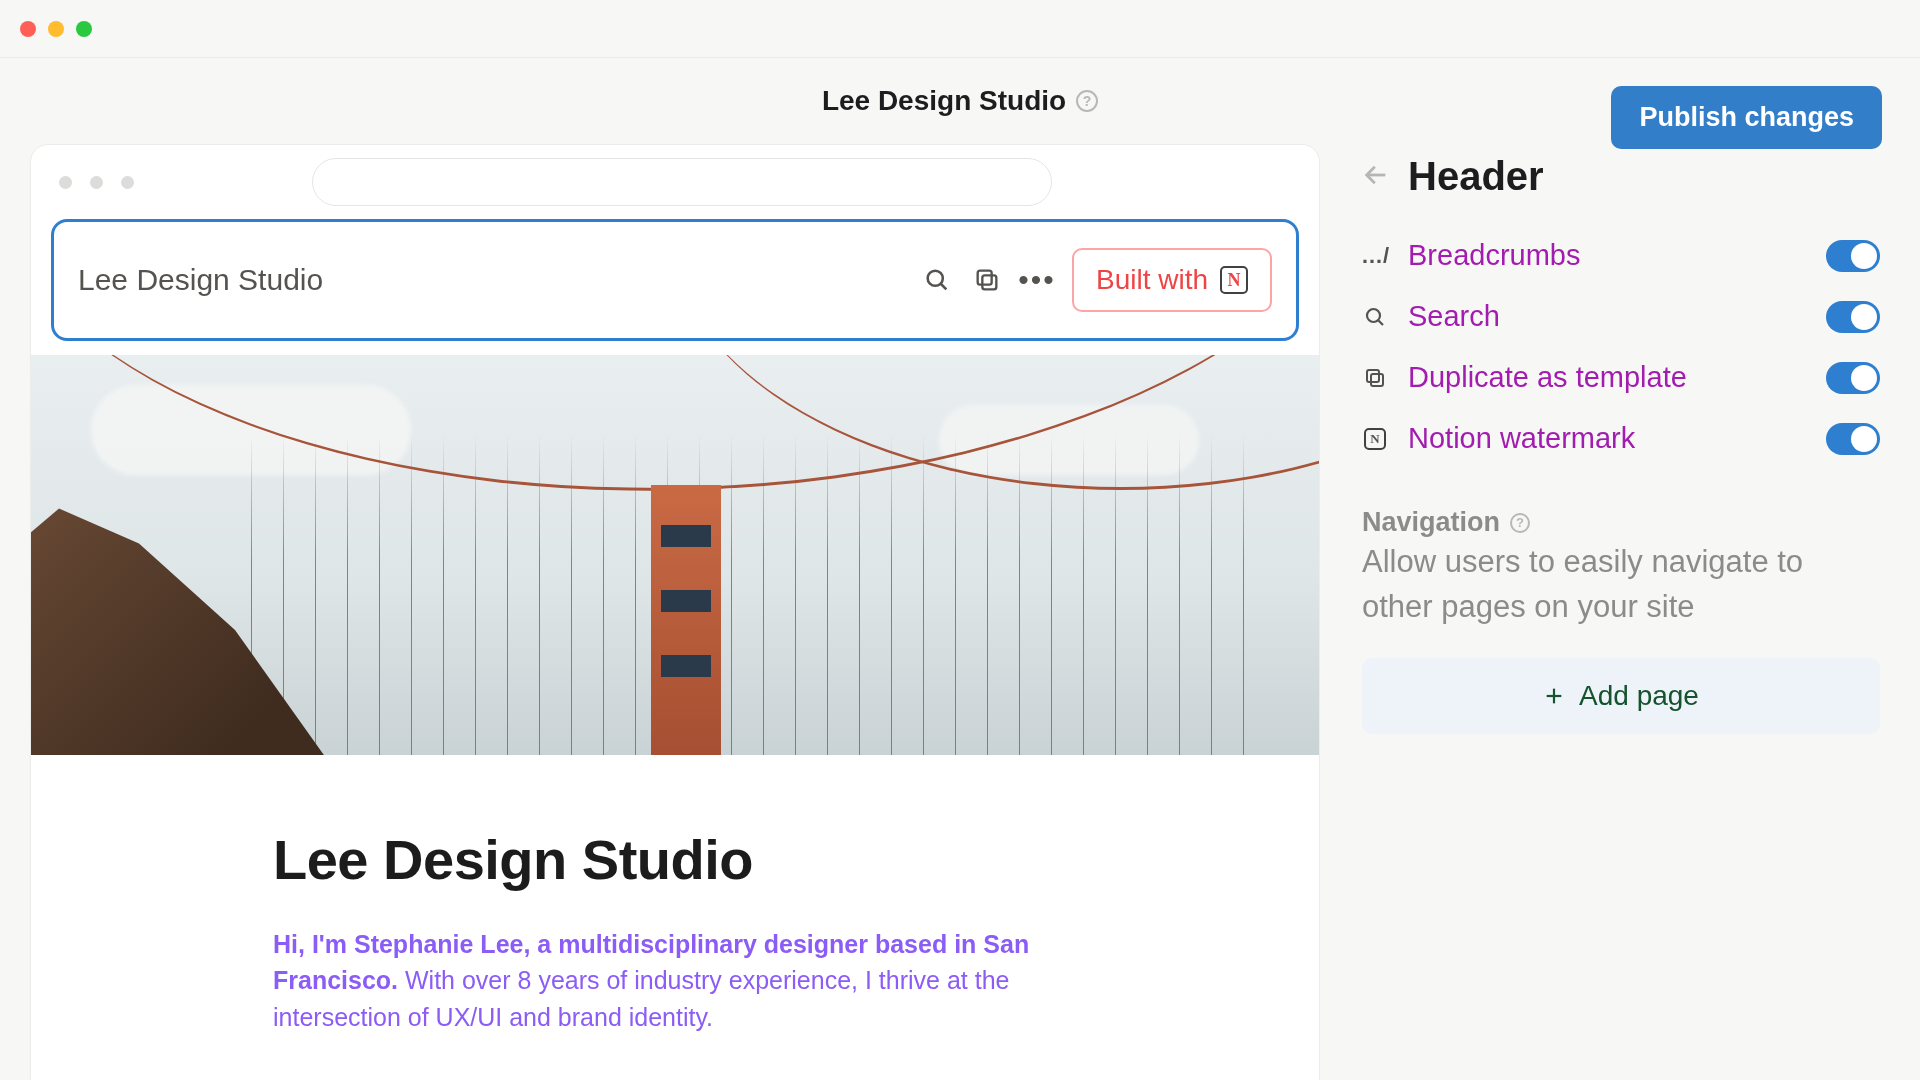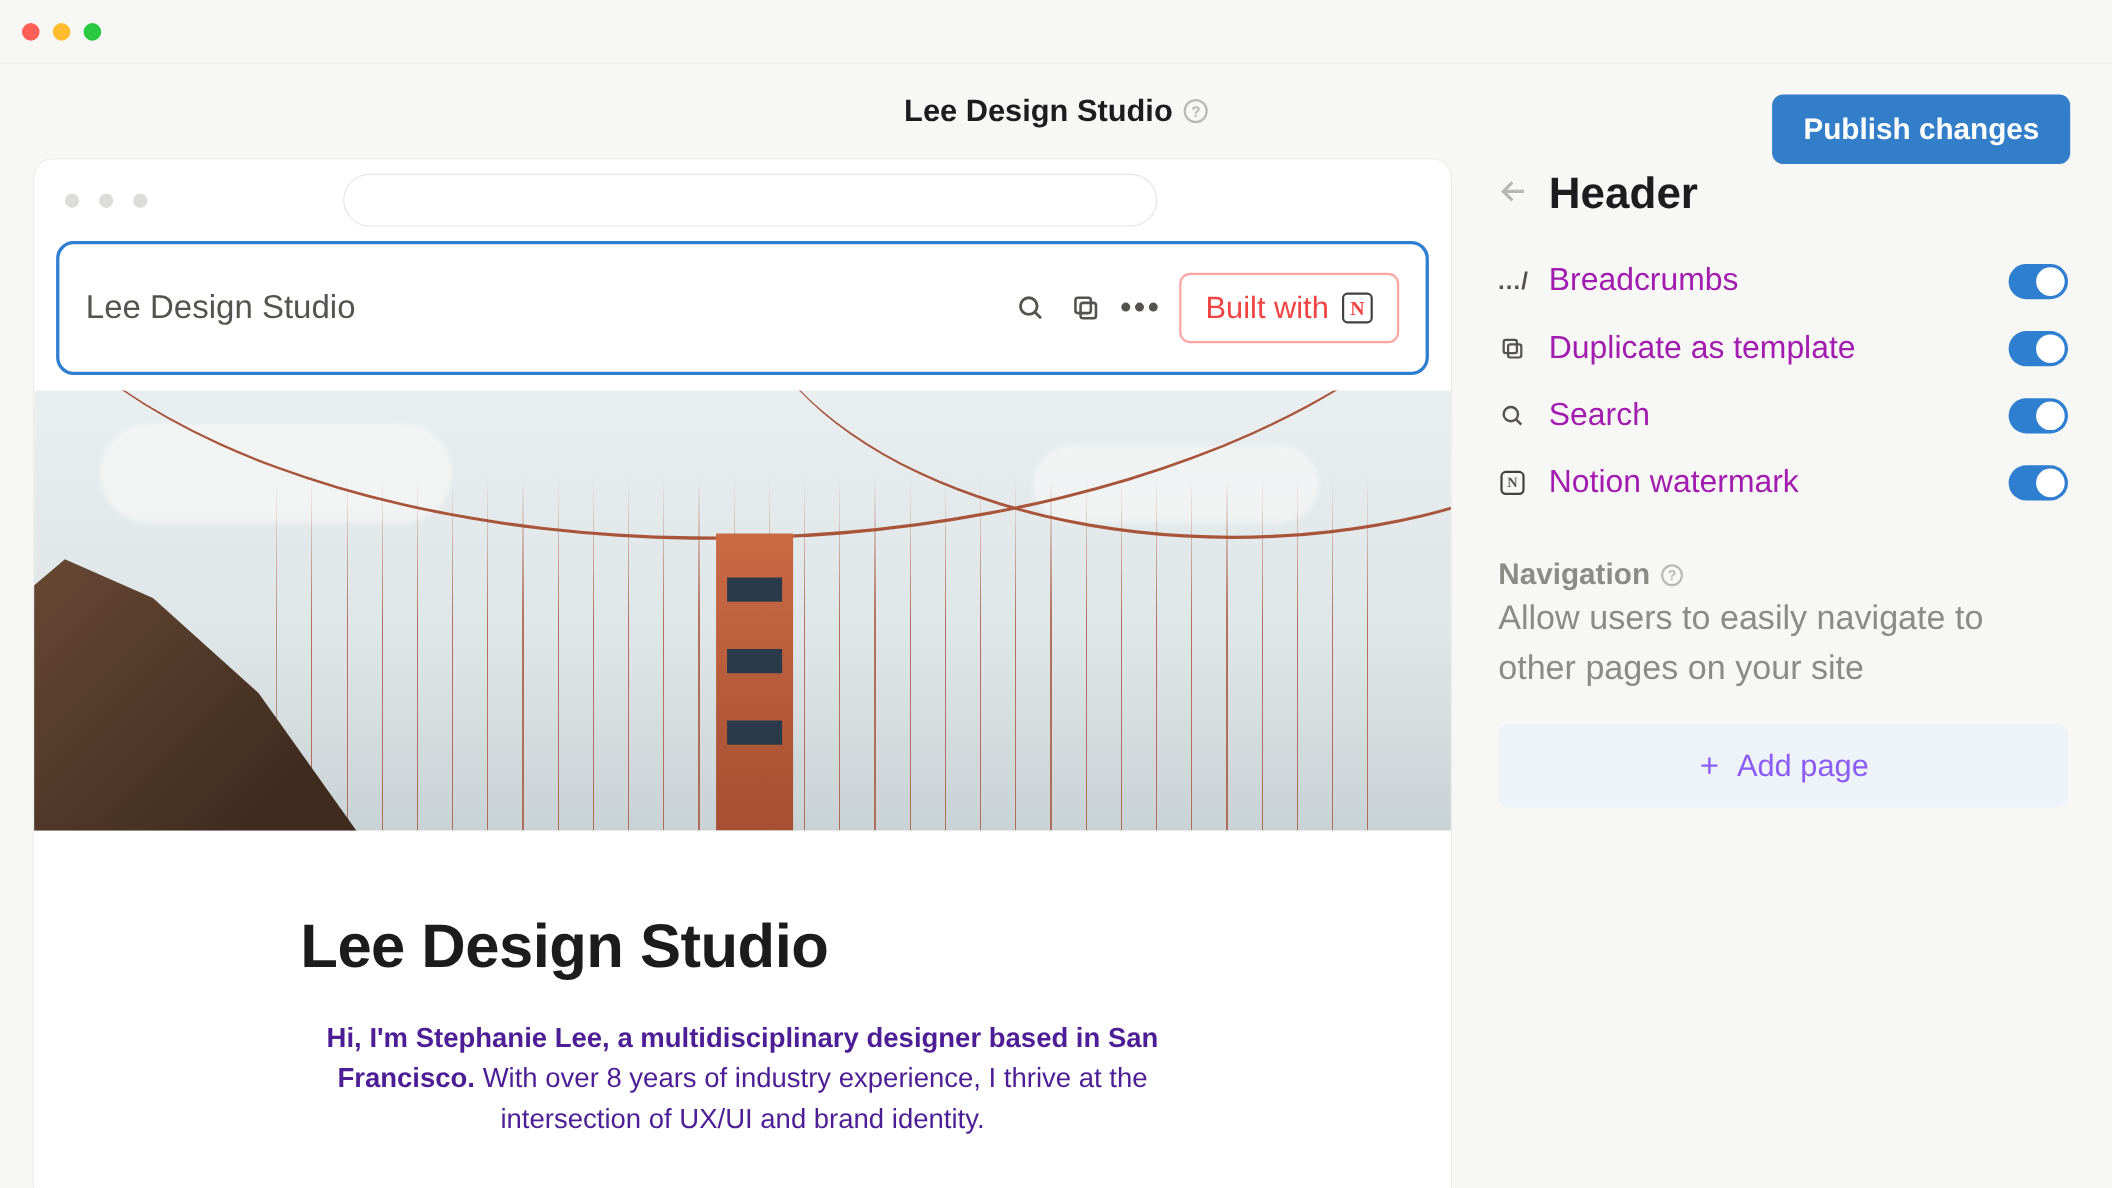--- a/index.html
+++ b/index.html
@@ -47,41 +47,41 @@
   .tower::before { top:40px; }
   .tower::after { top:105px; }
   .tower .gap3 { position:absolute; left:10px; right:10px; top:170px; height:22px; background:#2a3a4a; }
   .cable-main { position:absolute; bottom:265px; left:-40px; width:1400px; height:400px; border:3px solid #a8543a; border-top:none; border-left:none; border-right:none; border-radius:0 0 1400px 1400px / 0 0 700px 700px; transform:rotate(-2deg); }
   .cable-right { position:absolute; bottom:265px; left:640px; width:900px; height:300px; border:3px solid #a8543a; border-top:none; border-left:none; border-right:none; border-radius:0 0 900px 900px / 0 0 520px 520px; }
   .hangers { position:absolute; bottom:0; left:220px; right:60px; top:80px; background:repeating-linear-gradient(90deg, rgba(168,84,58,.8) 0 1px, transparent 1px 32px); mask:linear-gradient(transparent 0%, #000 40%); -webkit-mask:linear-gradient(transparent 0%, #000 40%); }
 
   
   .page-body { padding: 72px 242px 60px 242px; background:#fff; }
   .page-h1 { font-size:56px; font-weight:800; color:#1c1c1c; margin-bottom:34px; letter-spacing:-0.5px; }
-  .page-p { font-size:25px; line-height:1.45; color:#4c1d95;text-align:center; }
+  .page-p { font-size:25px; line-height:1.45; color:#8b5cf6; }
   .page-p .bold { font-weight:700; }
 
   
   .sidebar { flex:1; padding: 10px 40px 0 0; }
   .sb-title-row { display:flex; align-items:center; gap:18px; margin-bottom:40px; }
   .back-arrow { color:#b6b6b3; }
   .back-arrow svg { width:28px; height:28px; }
   .sb-title { font-size:40px; font-weight:800; color:#1d1d1f; }
 
   .opt-row { display:flex; align-items:center; gap:20px; margin-bottom:28px; }
   .opt-icon { width:26px; height:26px; color:#55534f; flex:none; display:flex; align-items:center; justify-content:center; }
   .opt-icon.text { font-size:22px; font-weight:600; }
   .opt-label { flex:1; font-size:29px; color:#a21caf; font-weight:500; }
 
   .toggle { width:54px; height:32px; background:#2f7fd1; border-radius:18px; position:relative; cursor:pointer; flex:none; }
   .toggle::after { content:""; position:absolute; top:3px; right:3px; width:26px; height:26px; background:#fff; border-radius:50%; }
 
   .sb-section-label { display:flex; align-items:center; gap:10px; font-size:27px; font-weight:600; color:#8b8b87; margin-top:52px; margin-bottom:2px; }
   .sb-desc { font-size:31px; line-height:1.45; color:#8b8b87; margin-bottom:28px; }
-  .add-page-btn { width:100%; background:#eef3f9; border:none; border-radius:10px; padding:22px 0; display:flex; align-items:center; justify-content:center; gap:14px; color:#8b5cf6; font-size:28px; font-weight:500; cursor:pointer; }
+  .add-page-btn { width:100%; background:#eef3f9; border:none; border-radius:10px; padding:22px 0; display:flex; align-items:center; justify-content:center; gap:14px; color:#14532d; font-size:28px; font-weight:500; cursor:pointer; }
   .plus { width:22px; height:22px; }
 </style>
 </head>
 <body>
 
 <div class="mac-titlebar">
   <div class="traffic-dot dot-red"></div>
   <div class="traffic-dot dot-yellow"></div>
   <div class="traffic-dot dot-green"></div>
 </div>
@@ -164,37 +164,37 @@
     </div>
 
     <div class="opt-row">
       <span class="opt-icon text">…/</span>
       <span class="opt-label">Breadcrumbs</span>
       <div class="toggle"></div>
     </div>
 
     <div class="opt-row">
       <span class="opt-icon">
+        <svg viewBox="0 0 24 24" width="24" height="24" fill="none" stroke="currentColor" stroke-width="2.2">
+            <circle cx="10.5" cy="10.5" r="6.5"></circle>
+            <line x1="20" y1="20" x2="15.2" y2="15.2"></line>
+          </svg>
+      </span>
+      <span class="opt-label">Search</span>
+      <div class="toggle"></div>
+    </div>
+
+    <div class="opt-row">
+      <span class="opt-icon">
         <svg viewBox="0 0 24 24" width="24" height="24" fill="none" stroke="currentColor" stroke-width="2">
             <rect x="8" y="8" width="12" height="12" rx="2"></rect>
             <rect x="4" y="4" width="12" height="12" rx="2"></rect>
           </svg>
       </span>
       <span class="opt-label">Duplicate as template</span>
-      <div class="toggle"></div>
-    </div>
-
-    <div class="opt-row">
-      <span class="opt-icon">
-        <svg viewBox="0 0 24 24" width="24" height="24" fill="none" stroke="currentColor" stroke-width="2.2">
-            <circle cx="10.5" cy="10.5" r="6.5"></circle>
-            <line x1="20" y1="20" x2="15.2" y2="15.2"></line>
-          </svg>
-      </span>
-      <span class="opt-label">Search</span>
       <div class="toggle"></div>
     </div>
 
     <div class="opt-row">
       <span class="opt-icon">
         <span class="notion-mark" style="width:22px;height:22px;font-size:13px;border-width:2px;">N</span>
       </span>
       <span class="opt-label">Notion watermark</span>
       <div class="toggle"></div>
     </div>

